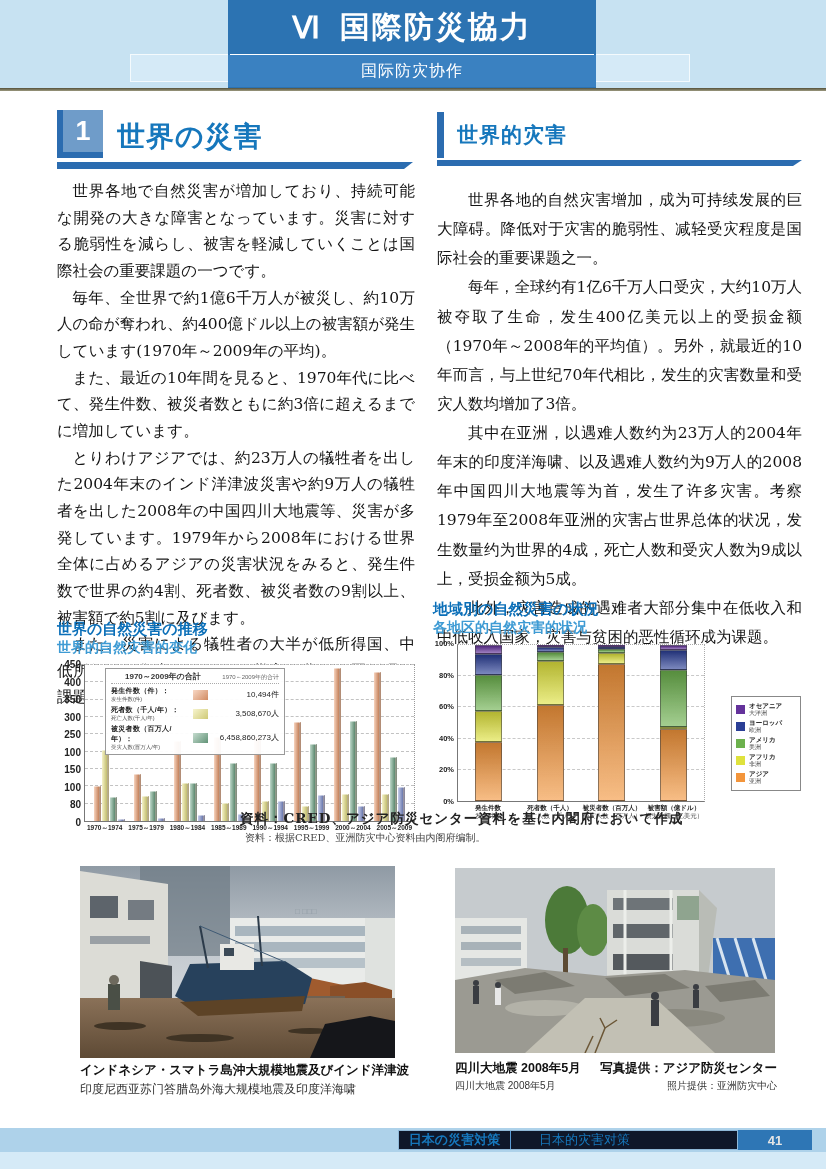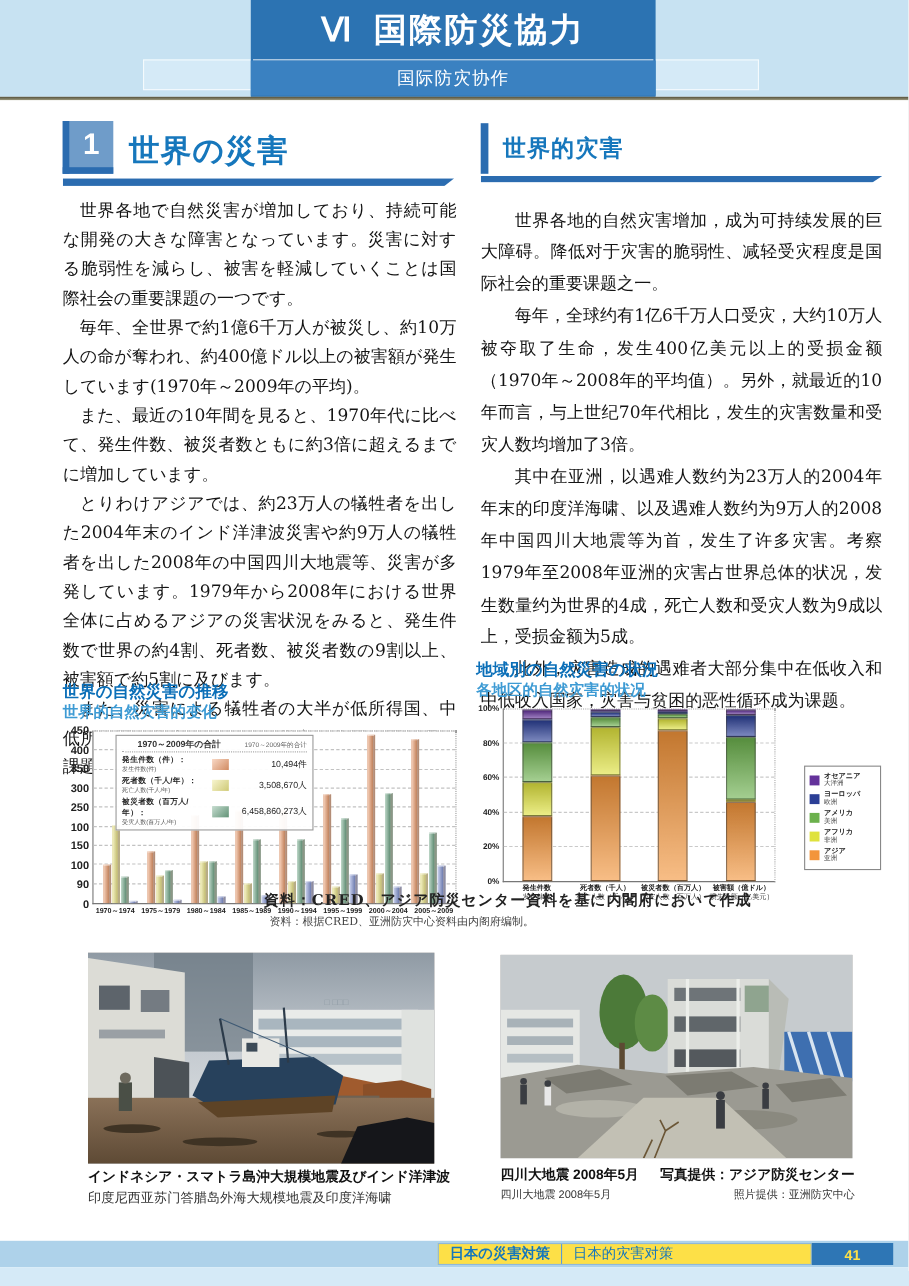--- a/index.html
+++ b/index.html
@@ -123,26 +123,26 @@
   .cap-left-zh { font-size:12px; color:#333; margin-top:2px; }
   .cap-right { position:absolute; left:455px; top:1060px; width:322px; display:flex; justify-content:space-between; }
   .cap-right-col2 { text-align:right; }
   .cap-right .ja { font-size:12.5px; font-weight:bold; color:#111; }
   .cap-right .zh { font-size:10px; color:#333; margin-top:2px; }
 
   
   .footer-band1 { position:absolute; left:0; top:1128px; width:826px; height:24px; background:#aed2ea; }
   .footer-band2 { position:absolute; left:0; top:1152px; width:826px; height:17px; background:#d5eaf7; }
   .footer-bar { position:absolute; left:398px; top:1130px; width:414px; height:20px; display:flex; }
-  .f-white { display:flex; flex:1; background:#fde047; border:1px solid #8fb8d8; }
+  .f-white { display:flex; flex:1; background:#0f172a; border:1px solid #8fb8d8;gap:18px; }
   .f-ja { width:112px; display:flex; align-items:center; justify-content:center;
     color:#1677bc; font-size:13px; font-weight:bold; border-right:1px solid #5b9bd5; }
   .f-zh { flex:1; display:flex; align-items:center; padding-left:10px;
     color:#1677bc; font-size:13px; }
-  .f-page { width:74px; background:#2e76b5; color:#fde047; font-size:13px; font-weight:bold;
+  .f-page { width:74px; background:#2e76b5; color:#e5e5e5; font-size:13px; font-weight:bold;
     display:flex; align-items:center; justify-content:center; }
 </style>
 </head>
 <body>
 
 <div id="page">
 
   <div class="top-band">
     <div class="band-backrect"></div>
     <div class="chapter-box">
@@ -185,21 +185,21 @@
     <p>其中在亚洲，以遇难人数约为23万人的2004年年末的印度洋海啸、以及遇难人数约为9万人的2008年中国四川大地震等为首，发生了许多灾害。考察1979年至2008年亚洲的灾害占世界总体的状况，发生数量约为世界的4成，死亡人数和受灾人数为9成以上，受损金额为5成。</p>
     <p>此外，灾害造成的遇难者大部分集中在低收入和中低收入国家，灾害与贫困的恶性循环成为课题。</p>
   </div>
 
   <div class="chart1">
     <div class="chart-title-ja">世界の自然災害の推移</div>
     <div class="chart-title-zh">世界的自然灾害的变化</div>
     <div class="c1-body">
       <div class="c1-yaxis">
           <div class="c1-ylab" style="bottom: calc(0% - 6px);">0</div>
-          <div class="c1-ylab" style="bottom: calc(11.1111% - 6px);">90</div>
+          <div class="c1-ylab" style="bottom: calc(11.1111% - 6px);">80</div>
           <div class="c1-ylab" style="bottom: calc(22.2222% - 6px);">100</div>
           <div class="c1-ylab" style="bottom: calc(33.3333% - 6px);">150</div>
           <div class="c1-ylab" style="bottom: calc(44.4444% - 6px);">100</div>
           <div class="c1-ylab" style="bottom: calc(55.5556% - 6px); margin-top: 19px;">250</div>
           <div class="c1-ylab" style="bottom: calc(66.6667% - 6px);">300</div>
           <div class="c1-ylab" style="bottom: calc(77.7778% - 6px);">350</div>
           <div class="c1-ylab" style="bottom: calc(88.8889% - 6px);">400</div>
           <div class="c1-ylab" style="bottom: calc(100% - 6px);">450</div>
         </div>
       <div class="c1-plot">

